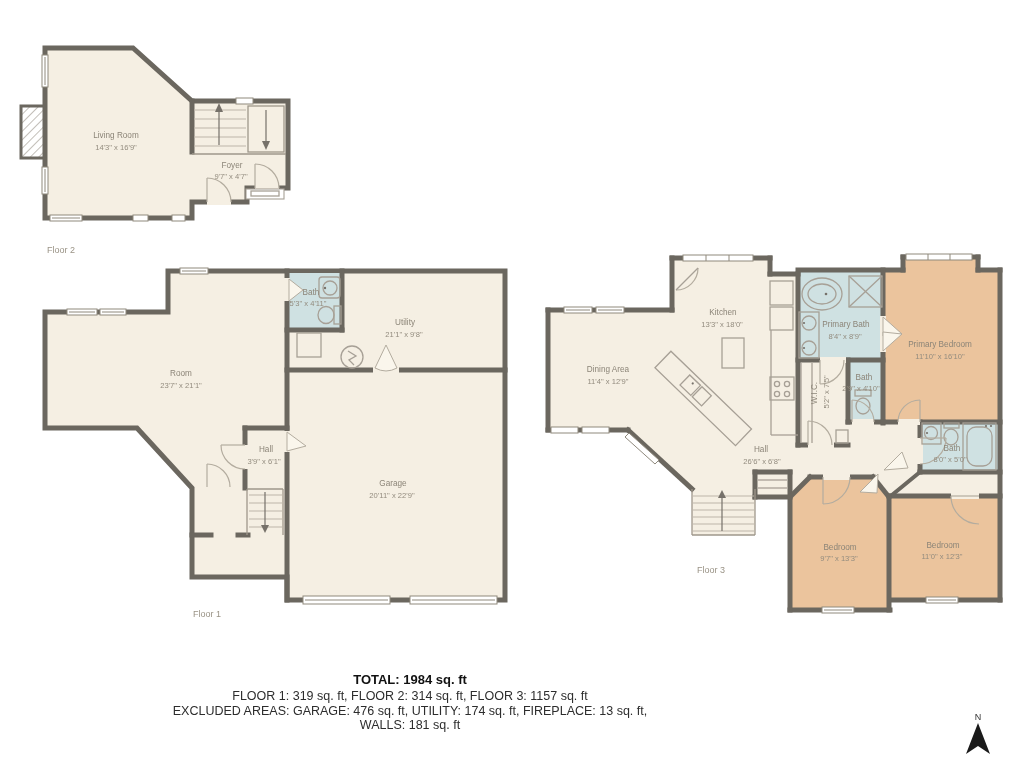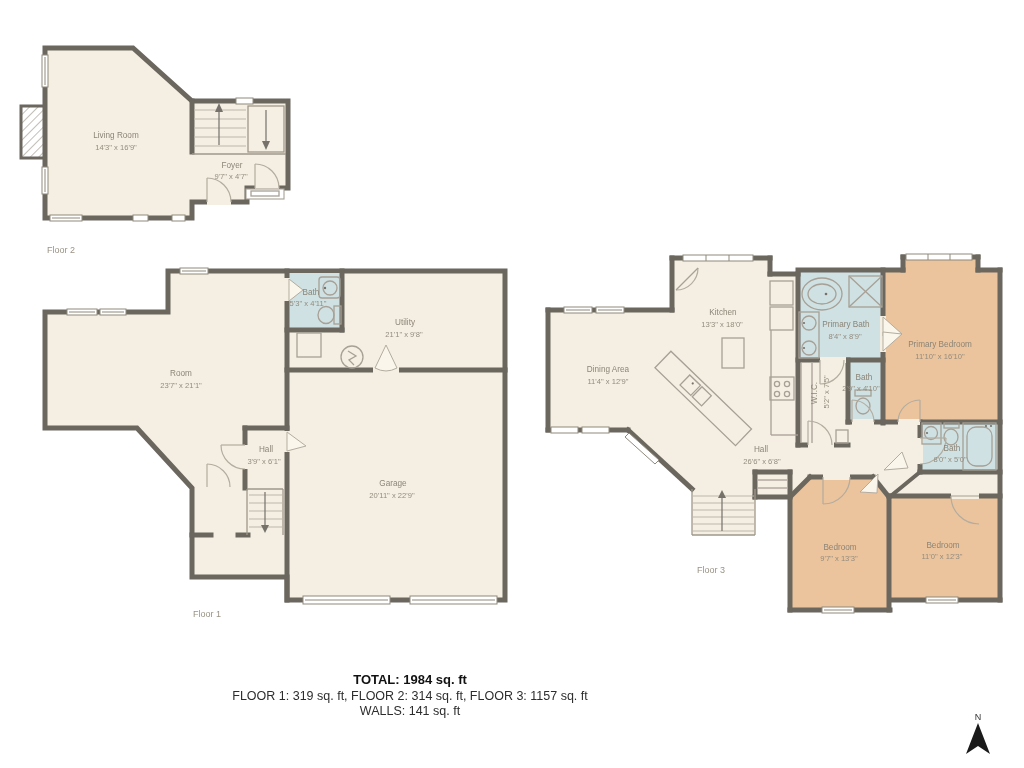--- a/index.html
+++ b/index.html
@@ -349,14 +349,15 @@
 
   <g>
     <text x="978" y="720" style="font-size:9px;fill:#333;text-anchor:middle;">N</text>
     <polygon points="978,723 990,754 978,746 966,754" fill="#1a1a1a"></polygon>
   </g>
 </svg>
 
 <div id="summary">
   <div class="total">TOTAL: 1984 sq. ft</div>
   <div class="line">FLOOR 1: 319 sq. ft, FLOOR 2: 314 sq. ft, FLOOR 3: 1157 sq. ft</div>
-  <div class="line">WALLS: 141 sq. ft</div>
+  <div class="line">EXCLUDED AREAS: GARAGE: 476 sq. ft, UTILITY: 174 sq. ft, FIREPLACE: 13 sq. ft,</div>
+  <div class="line">WALLS: 181 sq. ft</div>
 </div>
 
 </body></html>

